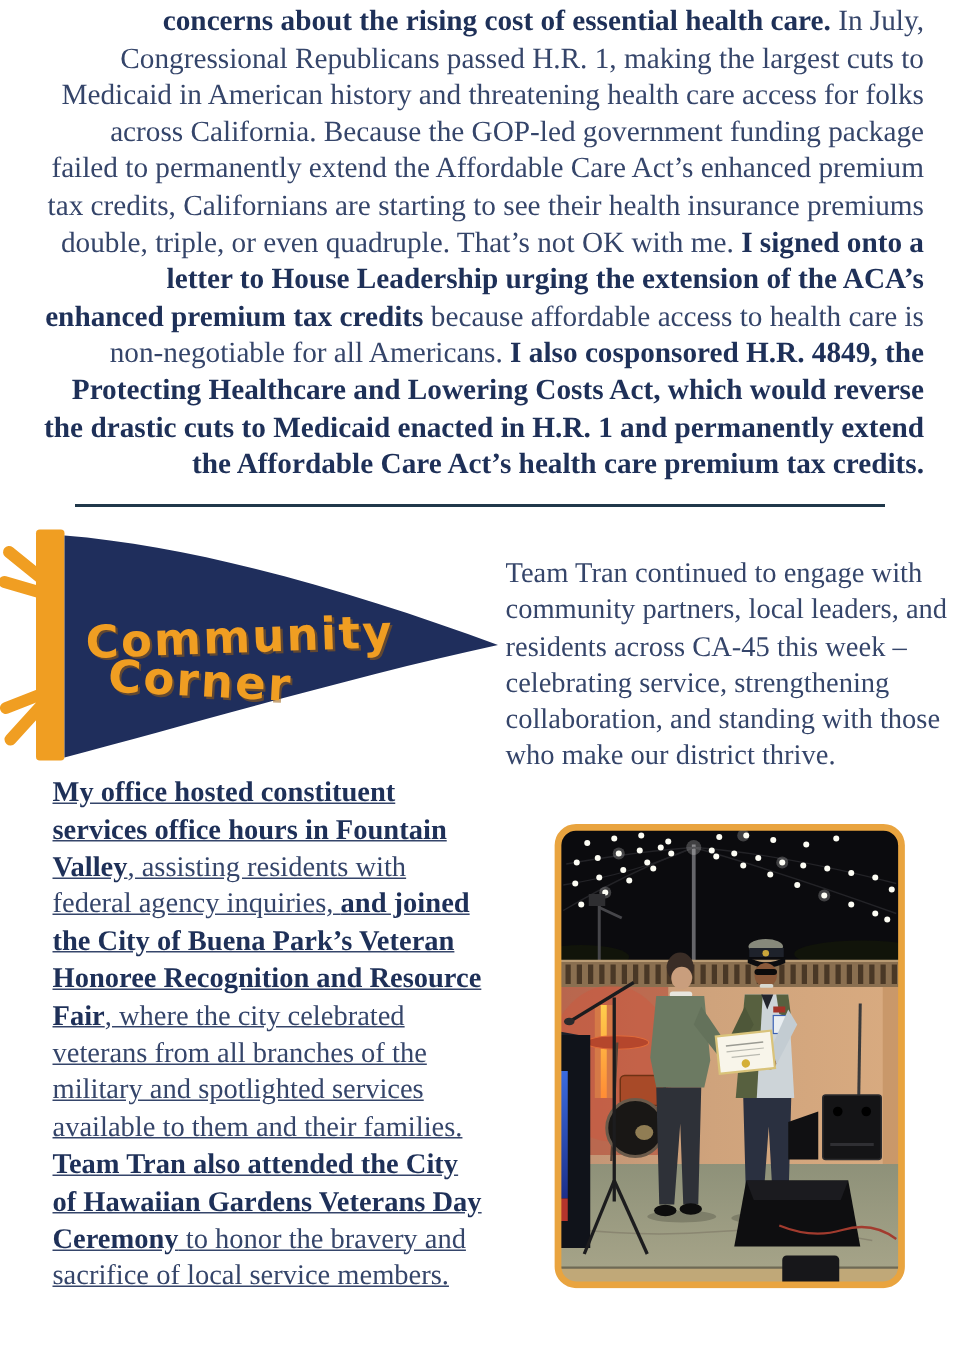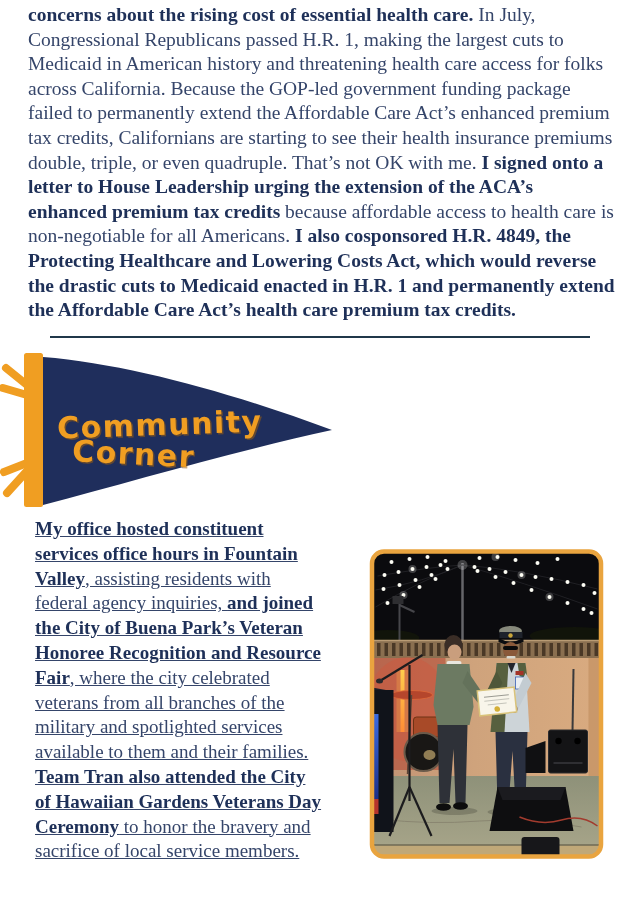--- a/index.html
+++ b/index.html
@@ -12,21 +12,21 @@
     --photo-border:#e9a43f;
   }
   *{margin:0;padding:0;box-sizing:border-box;}
   html,body{background:#fff;}
   body{width:640px;height:905px;position:relative;overflow:hidden;
        font-family:"Liberation Serif", serif;}
   .page{position:absolute;inset:0;background:var(--page-bg);}
   .para{color:var(--body-text);}
   .para .b{font-weight:bold;color:var(--bold-text);}
   .intro{position:absolute;left:28px;top:3px;width:588px;
-         font-size:19.5px;line-height:24.6px;text-align:left;}
+         font-size:19.5px;line-height:24.6px;text-align:right;}
   .divider{position:absolute;left:50px;top:336px;width:540px;height:0;
            border:none;border-top:2.5px solid var(--divider);}
   .pennant-wrap{position:absolute;left:0;top:351px;width:346px;height:168px;}
   .community-intro{position:absolute;left:337px;top:371px;width:298px;
                    font-size:19px;line-height:24.3px;}
   .community-body{position:absolute;left:35px;top:517px;width:289px;
                   font-size:19px;line-height:24.8px;text-decoration:underline;}
   .photo-wrap{position:absolute;left:369px;top:549px;width:235px;height:310px;}
   svg{display:block;}
   .banner-word{font-family:"DejaVu Sans", sans-serif;font-weight:bold;
@@ -53,20 +53,21 @@
       <path d="M43,6 C130,13 235,43 332,79 C235,100 130,131 43,154 Z" fill="var(--pennant-navy,#1f2e5c)"></path>
       <g class="banner-word" font-size="30">
         <text x="57" y="84" fill="#9c5f0e" opacity="0.55" transform="rotate(-2 160 72) translate(1.5,1.5)">Community</text>
         <text x="57" y="84" fill="var(--pennant-orange,#f09e22)" transform="rotate(-2 160 72)">Community</text>
         <text x="72" y="113" fill="#9c5f0e" opacity="0.55" transform="rotate(3 130 105) translate(1.5,1.5)">Corner</text>
         <text x="72" y="113" fill="var(--pennant-orange,#f09e22)" transform="rotate(3 130 105)">Corner</text>
       </g>
     </svg>
   </div>
 
+  <p class="para community-intro">Team Tran continued to engage with community partners, local leaders, and residents across CA-45 this week – celebrating service, strengthening collaboration, and standing with those who make our district thrive.</p>
 
   <p class="para community-body"><span class="b">My office hosted constituent services office hours in Fountain Valley</span><span>, assisting residents with federal agency inquiries, </span><span class="b">and joined the City of Buena Park’s Veteran Honoree Recognition and Resource Fair</span><span>, where the city celebrated veterans from all branches of the military and spotlighted services available to them and their families. </span><span class="b">Team Tran also attended the City of Hawaiian Gardens Veterans Day Ceremony</span><span> to honor the bravery and sacrifice of local service members.</span></p>
 
   <div class="photo-wrap">
     <svg width="235" height="310" viewBox="0 0 234 310">
       <defs>
         <clipPath id="photoClip">
             <rect x="2.5" y="2.5" width="229" height="305" rx="12"></rect>
           </clipPath>
         <linearGradient id="wallGrad" x1="0" y1="0" x2="1" y2="0">

